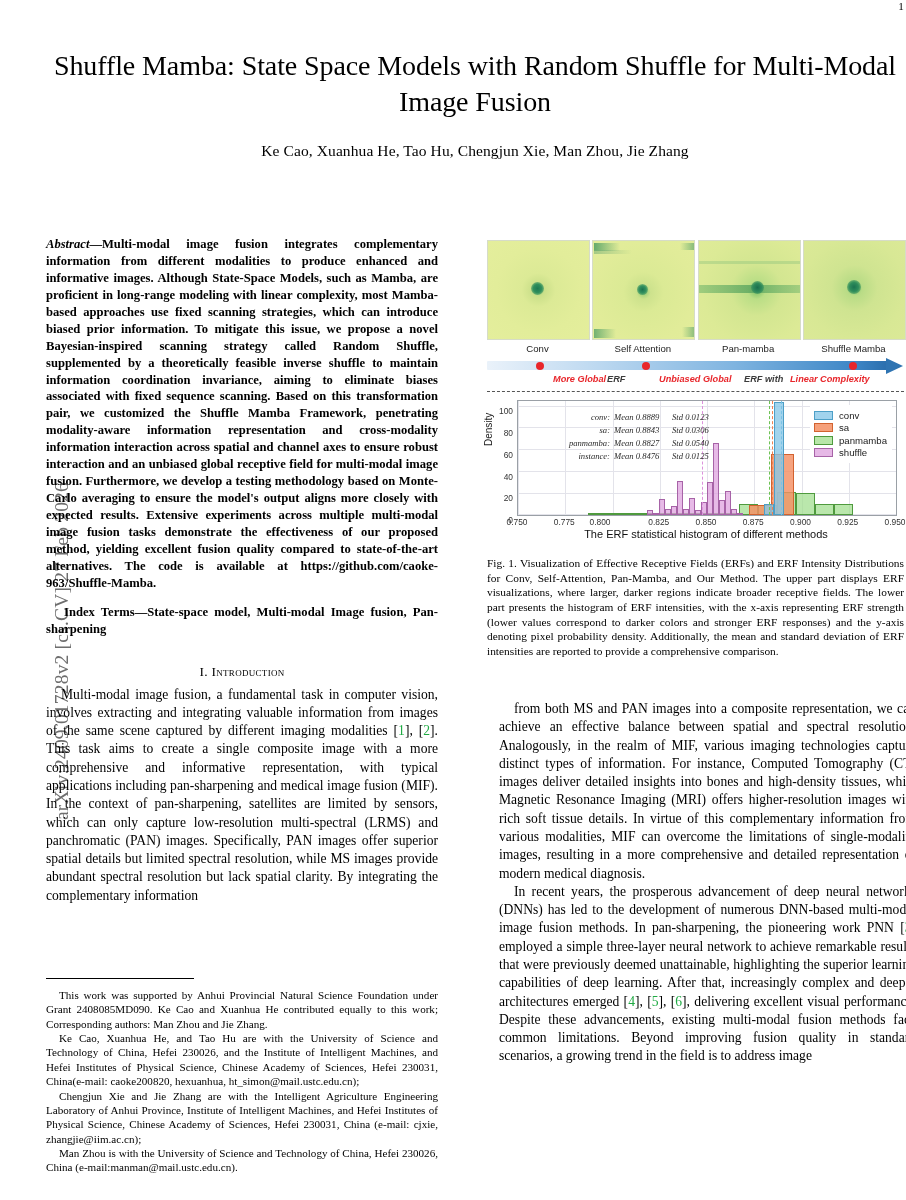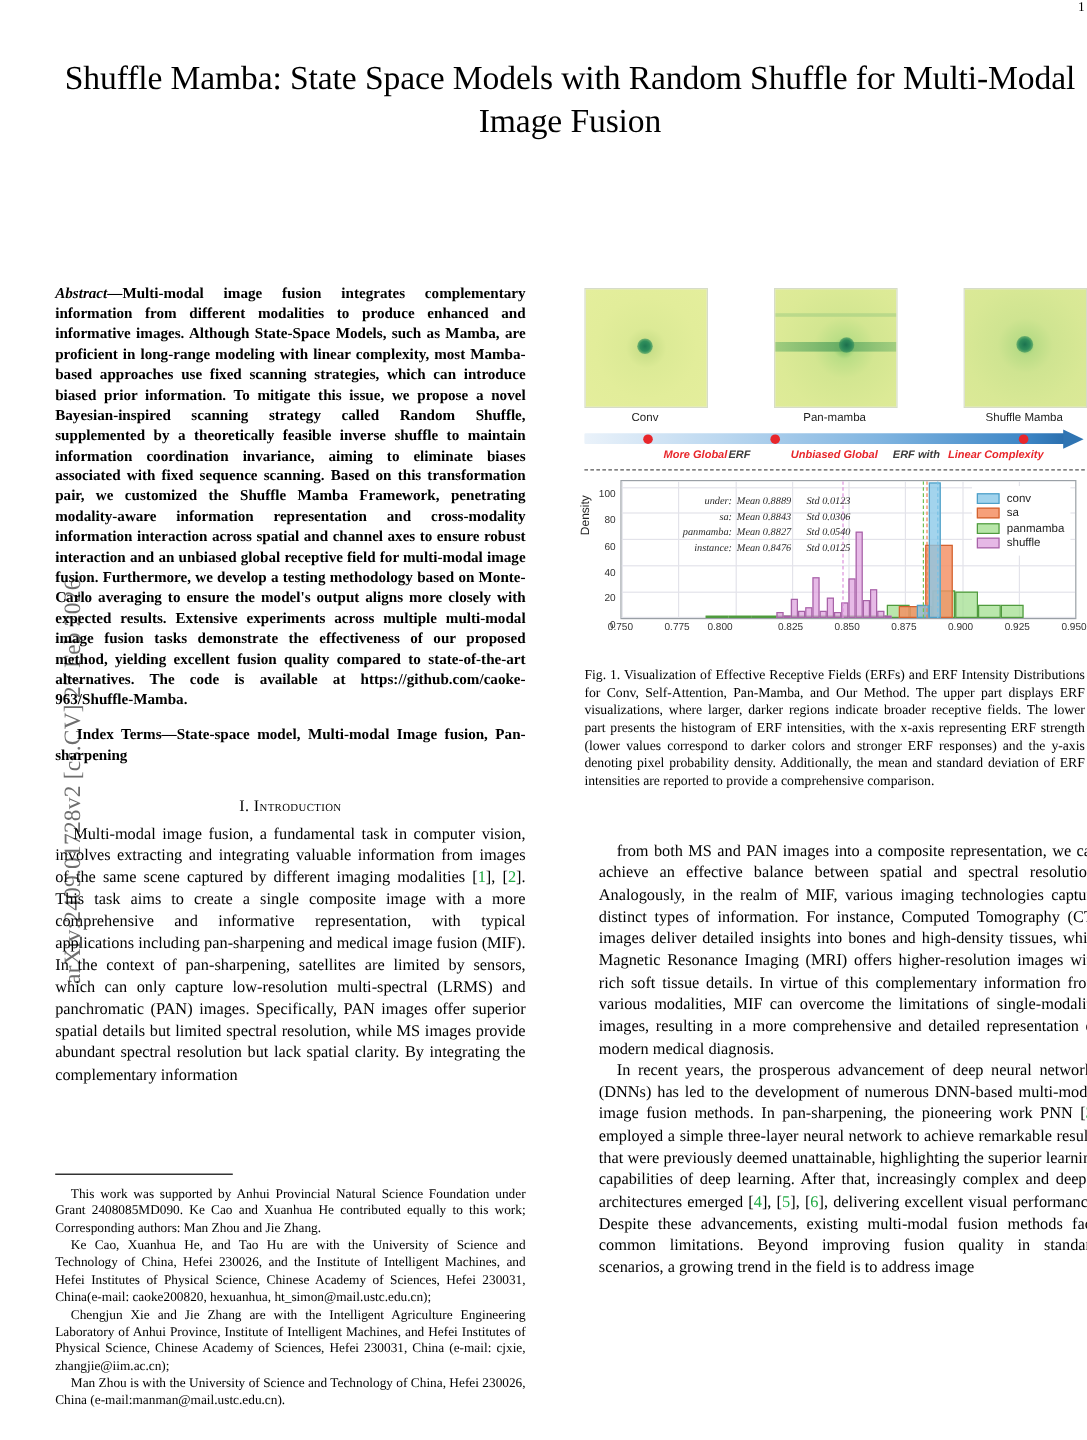--- a/index.html
+++ b/index.html
@@ -346,20 +346,21 @@
 <body>
 
 <div class="arxiv-stamp">arXiv:2409.01728v2  [cs.CV]  27 Feb 2026</div>
 
 <div class="runhead">
   <span class="rh-right">1</span>
 </div>
 
 <div class="title-block">
   <h1 class="paper-title">Shuffle Mamba: State Space Models with Random Shuffle for Multi-Modal Image Fusion</h1>
+  <div class="authors">Ke Cao, Xuanhua He, Tao Hu, Chengjun Xie, Man Zhou, Jie Zhang</div>
 </div>
 
 <div class="col-left">
 
   <p class="abstract"><span class="lead">Abstract</span><span>—</span><span>Multi-modal image fusion integrates complementary information from different modalities to produce enhanced and informative images. Although State-Space Models, such as Mamba, are proficient in long-range modeling with linear complexity, most Mamba-based approaches use fixed scanning strategies, which can introduce biased prior information. To mitigate this issue, we propose a novel Bayesian-inspired scanning strategy called Random Shuffle, supplemented by a theoretically feasible inverse shuffle to maintain information coordination invariance, aiming to eliminate biases associated with fixed sequence scanning. Based on this transformation pair, we customized the Shuffle Mamba Framework, penetrating modality-aware information representation and cross-modality information interaction across spatial and channel axes to ensure robust interaction and an unbiased global receptive field for multi-modal image fusion. Furthermore, we develop a testing methodology based on Monte-Carlo averaging to ensure the model's output aligns more closely with expected results. Extensive experiments across multiple multi-modal image fusion tasks demonstrate the effectiveness of our proposed method, yielding excellent fusion quality compared to state-of-the-art alternatives. The code is available at https://github.com/caoke-963/Shuffle-Mamba.</span></p>
 
   <p class="indexterms"><span class="lead">Index Terms</span><span>—</span><span>State-space model, Multi-modal Image fusion, Pan-sharpening</span></p>
 
   <div class="sec-head">I.  Introduction</div>
 
@@ -375,20 +376,31 @@
 </div>
 
 <div class="figure">
 
   <div class="erf-row">
     <div class="erf-cell">
       <div class="erf-img erf-conv">
         <div class="dot" style="left:43%;top:42%;width:13px;height:13px;background:radial-gradient(circle,#1f7a52 0%,#2f8f5c 45%,rgba(120,190,120,0) 100%);"></div>
       </div>
       <div class="erf-caption">Conv</div>
+    </div>
+    <div class="erf-cell">
+      <div class="erf-img erf-sa">
+        <div class="dot" style="left:43%;top:44%;width:11px;height:11px;background:radial-gradient(circle,#1c7350 0%,#33915f 45%,rgba(120,190,120,0) 100%);"></div>
+        <div style="position:absolute;left:1px;top:2px;width:26px;height:8px;background:linear-gradient(to right,#4f9e63,rgba(180,215,140,0));opacity:.85;"></div>
+        <div style="position:absolute;left:1px;top:9px;width:38px;height:4px;background:linear-gradient(to right,#7ab177,rgba(190,220,150,0));opacity:.6;"></div>
+        <div style="position:absolute;left:1px;top:88px;width:22px;height:9px;background:linear-gradient(to right,#56a268,rgba(180,215,140,0));opacity:.8;"></div>
+        <div style="position:absolute;right:0;top:2px;width:14px;height:7px;background:linear-gradient(to left,#63a86c,rgba(190,220,150,0));opacity:.7;"></div>
+        <div style="position:absolute;right:0;top:86px;width:12px;height:10px;background:linear-gradient(to left,#63a86c,rgba(190,220,150,0));opacity:.65;"></div>
+      </div>
+      <div class="erf-caption">Self Attention</div>
     </div>
     <div class="erf-cell">
       <div class="erf-img erf-pan">
         <div style="position:absolute;left:0;right:0;top:44px;height:8px;background:linear-gradient(to right,rgba(110,180,105,.55),rgba(90,165,95,.8),rgba(110,180,105,.5));"></div>
         <div style="position:absolute;left:0;right:0;top:20px;height:3px;background:rgba(130,190,120,.35);"></div>
         <div class="dot" style="left:52%;top:41%;width:13px;height:13px;background:radial-gradient(circle,#1c6f4d 0%,#2e8a5a 45%,rgba(120,190,120,0) 100%);"></div>
       </div>
       <div class="erf-caption">Pan-mamba</div>
     </div>
     <div class="erf-cell">
@@ -482,21 +494,21 @@
           <div class="bar conv" style="left: 245.7px; width: 10.395px; height: 10.8571px;"></div>
         </div>
       <div id="vlines-layer">
           <div class="vline conv" style="left: 262.521px;"></div>
           <div class="vline sa" style="left: 253.827px;"></div>
           <div class="vline panmamba" style="left: 250.803px;"></div>
           <div class="vline shuffle" style="left: 184.464px;"></div>
         </div>
       <div class="stats" id="stats-box">
           <div class="row">
-            <span class="nm">under:</span>
+            <span class="nm">conv:</span>
             <span class="mn">Mean 0.8889</span>
             <span class="sd">Std 0.0123</span>
           </div>
           <div class="row">
             <span class="nm">sa:</span>
             <span class="mn">Mean 0.8843</span>
             <span class="sd">Std 0.0306</span>
           </div>
           <div class="row">
             <span class="nm">panmamba:</span>
@@ -532,20 +544,21 @@
         <div class="xtick" style="left: 0px;">0.750</div>
         <div class="xtick" style="left: 47.25px;">0.775</div>
         <div class="xtick" style="left: 83px;">0.800</div>
         <div class="xtick" style="left: 141.75px;">0.825</div>
         <div class="xtick" style="left: 189px;">0.850</div>
         <div class="xtick" style="left: 236.25px;">0.875</div>
         <div class="xtick" style="left: 283.5px;">0.900</div>
         <div class="xtick" style="left: 330.75px;">0.925</div>
         <div class="xtick" style="left: 378px;">0.950</div>
       </div>
+    <div class="xaxis-title">The ERF statistical histogram of different methods</div>
   </div>
 </div>
 
 <div class="fig-caption">
   <span class="fignum">Fig. 1.</span>
   <span>Visualization of Effective Receptive Fields (ERFs) and ERF Intensity Distributions for Conv, Self-Attention, Pan-Mamba, and Our Method. The upper part displays ERF visualizations, where larger, darker regions indicate broader receptive fields. The lower part presents the histogram of ERF intensities, with the x-axis representing ERF strength (lower values correspond to darker colors and stronger ERF responses) and the y-axis denoting pixel probability density. Additionally, the mean and standard deviation of ERF intensities are reported to provide a comprehensive comparison.</span>
 </div>
 
 <div class="col-right" style="top:700px;">
   <p class="body-par">from both MS and PAN images into a composite representation, we can achieve an effective balance between spatial and spectral resolution. Analogously, in the realm of MIF, various imaging technologies capture distinct types of information. For instance, Computed Tomography (CT) images deliver detailed insights into bones and high-density tissues, while Magnetic Resonance Imaging (MRI) offers higher-resolution images with rich soft tissue details. In virtue of this complementary information from various modalities, MIF can overcome the limitations of single-modality images, resulting in a more comprehensive and detailed representation of modern medical diagnosis.</p>

